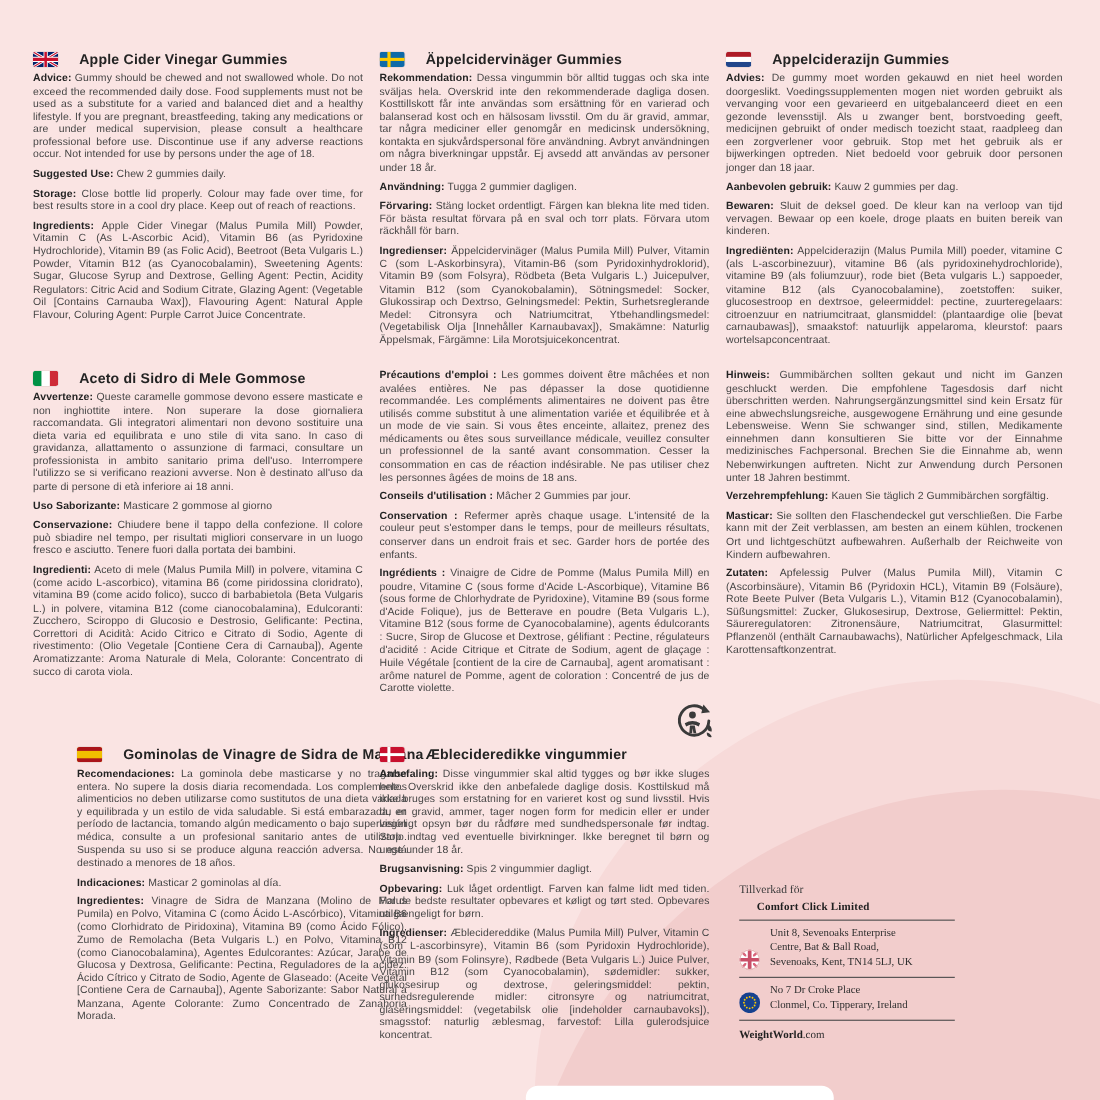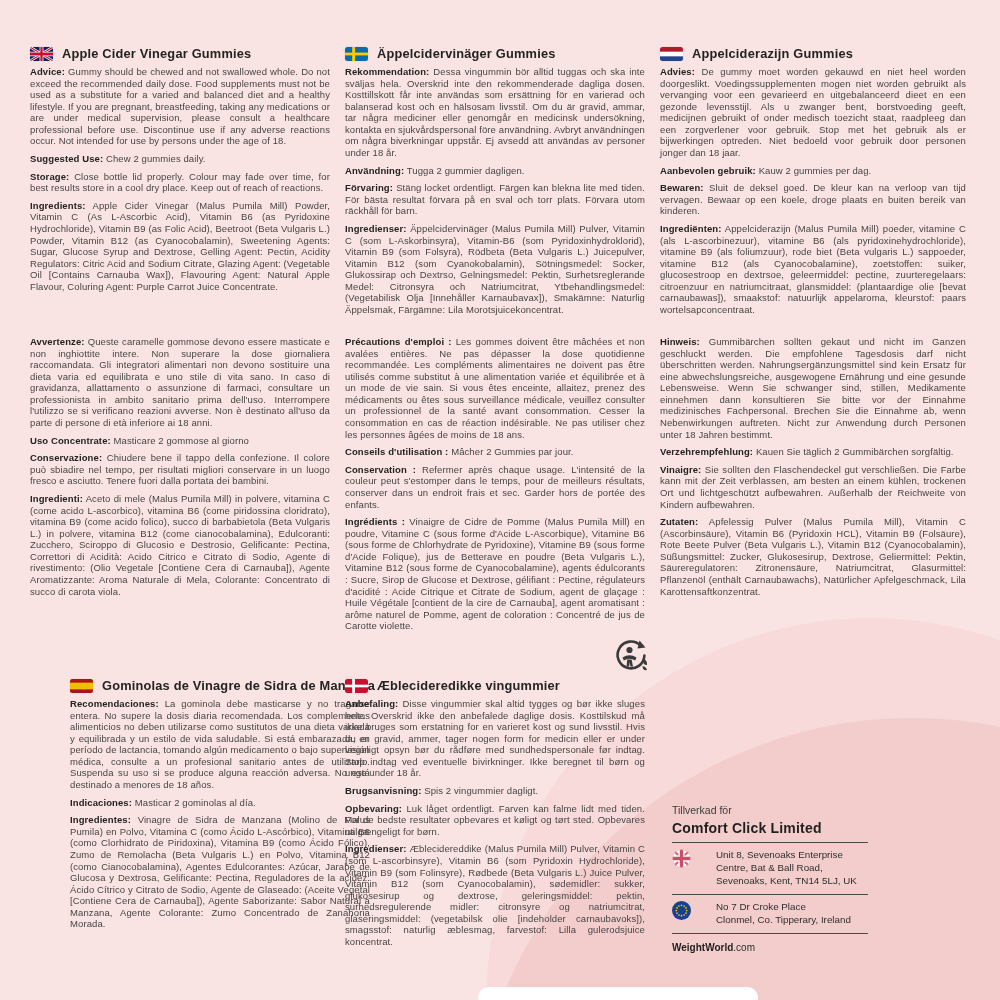--- a/index.html
+++ b/index.html
@@ -17,34 +17,34 @@
   
   .sec{position:absolute;width:300px;z-index:2;}
   #sec-en{left:30px;top:46px;}
   #sec-sv{left:345px;top:46px;}
   #sec-nl{left:660px;top:46px;width:306px;}
   #sec-it{left:30px;top:336px;}
   #sec-fr{left:345px;top:336px;}
   #sec-de{left:660px;top:336px;width:306px;}
   #sec-es{left:30px;top:678px;margin-left:40px;}
   #sec-da{left:345px;top:678px;}
-  .sec-header{display:flex;align-items:center;gap:9px;margin-bottom:5px;}
+  .sec-header{display:flex;align-items:center;gap:19px;margin-bottom:5px;}
   .flag{width:23px;height:14px;border-radius:2.5px;overflow:hidden;flex:none;box-shadow:0 0 0 .5px rgba(0,0,0,.07);}
   .flag svg{display:block;width:100%;height:100%;}
   .sec-title{margin:0;font-size:12.8px;font-weight:bold;color:#232323;letter-spacing:.2px;white-space:nowrap;}
   .para{margin:0 0 6px;font-size:9.5px;line-height:1.22;text-align:justify;letter-spacing:.1px;}
   .para .lbl{font-weight:bold;color:#232323;}
   
   #triman{position:absolute;left:614px;top:639px;width:34px;height:34px;z-index:2;}
   
-  #footer{position:absolute;left:672px;top:804px;width:196px;z-index:2;color:#333;}
+  #footer{position:absolute;left:672px;top:804px;width:196px;z-index:2;color:#333;font-family:Liberation Serif, serif;}
   .made-for{font-size:10.5px;margin:0 0 4px;color:#3b3b3b;}
-  .company{font-size:14px;font-weight:bold;margin:0 0 6px;color:#1f1f1f;letter-spacing:.2px;}
+  .company{font-size:10px;font-weight:bold;margin:0 16px 6px;color:#1f1f1f;letter-spacing:.2px;}
   .f-divider{border:0;border-top:1.3px solid #4a4a4a;margin:0;}
-  .addr-row{display:flex;gap:25px;align-items:flex-start;padding:6px 0;}
+  .addr-row{display:flex;gap:9px;align-items:flex-end;padding:6px 0;}
   .addr-icon{flex:none;width:19px;height:19px;}
   .addr-icon svg{display:block;}
   .addr-text{font-size:9.8px;line-height:1.32;color:#2e2e2e;}
   .website{font-size:10px;padding-top:8px;color:#2e2e2e;}
   .website b{color:#1f1f1f;}
 </style>
 </head>
 <body>
 
 <div class="circle" id="circle-subtle"></div>
@@ -98,37 +98,47 @@
     </span>
     <h2 class="sec-title">Appelciderazijn Gummies</h2>
   </div>
   <p class="para"><b class="lbl">Advies:</b> <span>De gummy moet worden gekauwd en niet heel worden doorgeslikt. Voedingssupplementen mogen niet worden gebruikt als vervanging voor een gevarieerd en uitgebalanceerd dieet en een gezonde levensstijl. Als u zwanger bent, borstvoeding geeft, medicijnen gebruikt of onder medisch toezicht staat, raadpleeg dan een zorgverlener voor gebruik. Stop met het gebruik als er bijwerkingen optreden. Niet bedoeld voor gebruik door personen jonger dan 18 jaar.</span></p>
   <p class="para"><b class="lbl">Aanbevolen gebruik:</b> <span>Kauw 2 gummies per dag.</span></p>
   <p class="para"><b class="lbl">Bewaren:</b> <span>Sluit de deksel goed. De kleur kan na verloop van tijd vervagen. Bewaar op een koele, droge plaats en buiten bereik van kinderen.</span></p>
   <p class="para"><b class="lbl">Ingrediënten:</b> <span>Appelciderazijn (Malus Pumila Mill) poeder, vitamine C (als L-ascorbinezuur), vitamine B6 (als pyridoxinehydrochloride), vitamine B9 (als foliumzuur), rode biet (Beta vulgaris L.) sappoeder, vitamine B12 (als Cyanocobalamine), zoetstoffen: suiker, glucosestroop en dextrsoe, geleermiddel: pectine, zuurteregelaars: citroenzuur en natriumcitraat, glansmiddel: (plantaardige olie [bevat carnaubawas]), smaakstof: natuurlijk appelaroma, kleurstof: paars wortelsapconcentraat.</span></p>
 </section>
 
 <section class="sec" id="sec-it">
+  <div class="sec-header">
+    <span class="flag">
+      <svg viewBox="0 0 16 10" preserveAspectRatio="none">
+          <rect width="16" height="10" fill="#fff"></rect>
+          <rect width="5.33" height="10" fill="#009246"></rect>
+          <rect x="10.67" width="5.33" height="10" fill="#CE2B37"></rect>
+        </svg>
+    </span>
+    <h2 class="sec-title">Aceto di Sidro di Mele Gommose</h2>
+  </div>
   <p class="para"><b class="lbl">Avvertenze:</b> <span>Queste caramelle gommose devono essere masticate e non inghiottite intere. Non superare la dose giornaliera raccomandata. Gli integratori alimentari non devono sostituire una dieta varia ed equilibrata e uno stile di vita sano. In caso di gravidanza, allattamento o assunzione di farmaci, consultare un professionista in ambito sanitario prima dell'uso. Interrompere l'utilizzo se si verificano reazioni avverse. Non è destinato all'uso da parte di persone di età inferiore ai 18 anni.</span></p>
-  <p class="para"><b class="lbl">Uso Concentrate:</b> <span>Masticare 2 gommose al giorno</span></p>
+  <p class="para"><b class="lbl">Uso Saborizante:</b> <span>Masticare 2 gommose al giorno</span></p>
   <p class="para"><b class="lbl">Conservazione:</b> <span>Chiudere bene il tappo della confezione. Il colore può sbiadire nel tempo, per risultati migliori conservare in un luogo fresco e asciutto. Tenere fuori dalla portata dei bambini.</span></p>
   <p class="para"><b class="lbl">Ingredienti:</b> <span>Aceto di mele (Malus Pumila Mill) in polvere, vitamina C (come acido L-ascorbico), vitamina B6 (come piridossina cloridrato), vitamina B9 (come acido folico), succo di barbabietola (Beta Vulgaris L.) in polvere, vitamina B12 (come cianocobalamina), Edulcoranti: Zucchero, Sciroppo di Glucosio e Destrosio, Gelificante: Pectina, Correttori di Acidità: Acido Citrico e Citrato di Sodio, Agente di rivestimento: (Olio Vegetale [Contiene Cera di Carnauba]), Agente Aromatizzante: Aroma Naturale di Mela, Colorante: Concentrato di succo di carota viola.</span></p>
 </section>
 
 <section class="sec" id="sec-fr">
   <p class="para"><b class="lbl">Précautions d'emploi :</b> <span>Les gommes doivent être mâchées et non avalées entières. Ne pas dépasser la dose quotidienne recommandée. Les compléments alimentaires ne doivent pas être utilisés comme substitut à une alimentation variée et équilibrée et à un mode de vie sain. Si vous êtes enceinte, allaitez, prenez des médicaments ou êtes sous surveillance médicale, veuillez consulter un professionnel de la santé avant consommation. Cesser la consommation en cas de réaction indésirable. Ne pas utiliser chez les personnes âgées de moins de 18 ans.</span></p>
   <p class="para"><b class="lbl">Conseils d'utilisation :</b> <span>Mâcher 2 Gummies par jour.</span></p>
   <p class="para"><b class="lbl">Conservation :</b> <span>Refermer après chaque usage. L'intensité de la couleur peut s'estomper dans le temps, pour de meilleurs résultats, conserver dans un endroit frais et sec. Garder hors de portée des enfants.</span></p>
   <p class="para"><b class="lbl">Ingrédients :</b> <span>Vinaigre de Cidre de Pomme (Malus Pumila Mill) en poudre, Vitamine C (sous forme d'Acide L-Ascorbique), Vitamine B6 (sous forme de Chlorhydrate de Pyridoxine), Vitamine B9 (sous forme d'Acide Folique), jus de Betterave en poudre (Beta Vulgaris L.), Vitamine B12 (sous forme de Cyanocobalamine), agents édulcorants : Sucre, Sirop de Glucose et Dextrose, gélifiant : Pectine, régulateurs d'acidité : Acide Citrique et Citrate de Sodium, agent de glaçage : Huile Végétale [contient de la cire de Carnauba], agent aromatisant : arôme naturel de Pomme, agent de coloration : Concentré de jus de Carotte violette.</span></p>
 </section>
 
 <section class="sec" id="sec-de">
   <p class="para"><b class="lbl">Hinweis:</b> <span>Gummibärchen sollten gekaut und nicht im Ganzen geschluckt werden. Die empfohlene Tagesdosis darf nicht überschritten werden. Nahrungsergänzungsmittel sind kein Ersatz für eine abwechslungsreiche, ausgewogene Ernährung und eine gesunde Lebensweise. Wenn Sie schwanger sind, stillen, Medikamente einnehmen dann konsultieren Sie bitte vor der Einnahme medizinisches Fachpersonal. Brechen Sie die Einnahme ab, wenn Nebenwirkungen auftreten. Nicht zur Anwendung durch Personen unter 18 Jahren bestimmt.</span></p>
   <p class="para"><b class="lbl">Verzehrempfehlung:</b> <span>Kauen Sie täglich 2 Gummibärchen sorgfältig.</span></p>
-  <p class="para"><b class="lbl">Vinaigre:</b> <span>Sie sollten den Flaschendeckel gut verschließen. Die Farbe kann mit der Zeit verblassen, am besten an einem kühlen, trockenen Ort und lichtgeschützt aufbewahren. Außerhalb der Reichweite von Kindern aufbewahren.</span></p>
+  <p class="para"><b class="lbl">Masticar:</b> <span>Sie sollten den Flaschendeckel gut verschließen. Die Farbe kann mit der Zeit verblassen, am besten an einem kühlen, trockenen Ort und lichtgeschützt aufbewahren. Außerhalb der Reichweite von Kindern aufbewahren.</span></p>
   <p class="para"><b class="lbl">Zutaten:</b> <span>Apfelessig Pulver (Malus Pumila Mill), Vitamin C (Ascorbinsäure), Vitamin B6 (Pyridoxin HCL), Vitamin B9 (Folsäure), Rote Beete Pulver (Beta Vulgaris L.), Vitamin B12 (Cyanocobalamin), Süßungsmittel: Zucker, Glukosesirup, Dextrose, Geliermittel: Pektin, Säureregulatoren: Zitronensäure, Natriumcitrat, Glasurmittel: Pflanzenöl (enthält Carnaubawachs), Natürlicher Apfelgeschmack, Lila Karottensaftkonzentrat.</span></p>
 </section>
 
 <section class="sec" id="sec-es">
   <div class="sec-header">
     <span class="flag">
       <svg viewBox="0 0 16 10" preserveAspectRatio="none">
           <rect width="16" height="10" fill="#F1BF00"></rect>
           <rect width="16" height="2.6" fill="#AA151B"></rect>
           <rect y="7.4" width="16" height="2.6" fill="#AA151B"></rect>

